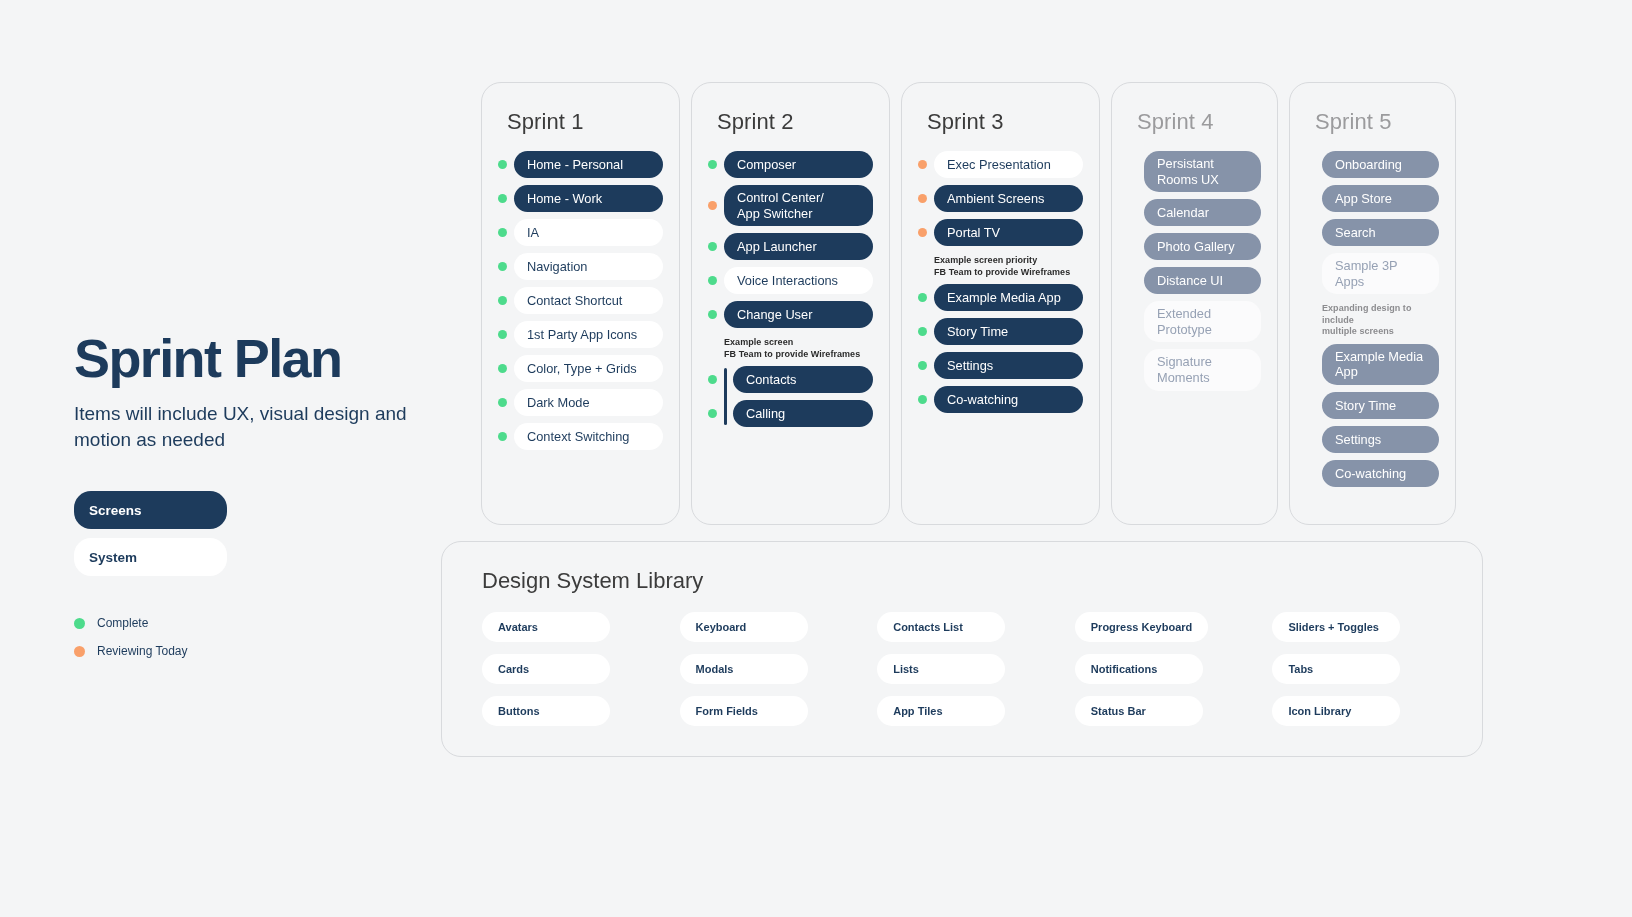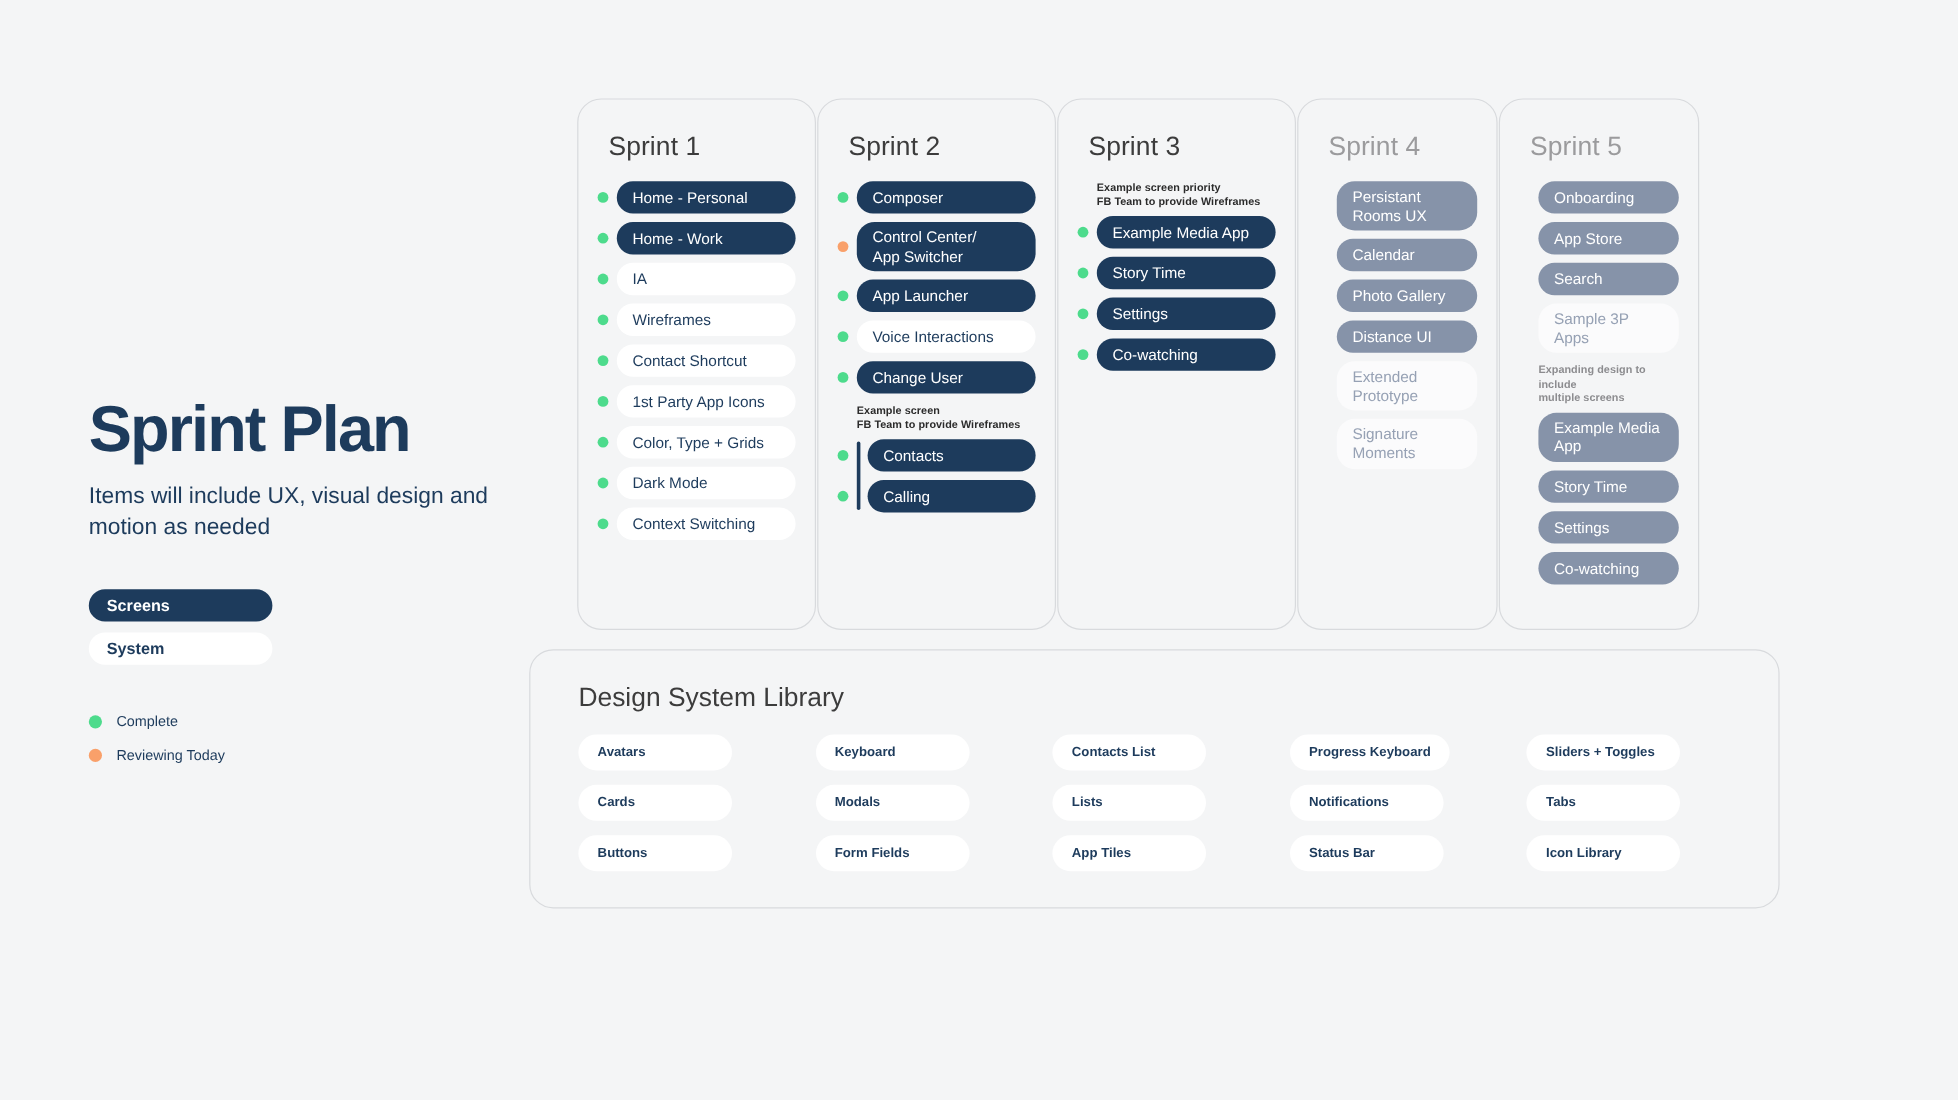--- a/index.html
+++ b/index.html
@@ -30,34 +30,34 @@
   .hero-title{
     font-size:54px;font-weight:700;letter-spacing:-1.6px;
     color:var(--navy);line-height:1.05;
   }
   .hero-sub{
     margin-top:14px;font-size:19px;line-height:1.38;color:var(--navy);
     font-weight:400;max-width:345px;
   }
   .toggle-group{margin-top:38px;display:flex;flex-direction:column;gap:9px;width:153px;}
   .toggle{
-    height:27px;border-radius:17px;display:flex;align-items:center;
+    height:38px;border-radius:17px;display:flex;align-items:center;
     padding-left:15px;font-size:13.5px;font-weight:700;text-align:center;
   }
   .toggle.active{background:var(--navy);color:#ffffff;}
   .toggle.inactive{background:#ffffff;color:var(--navy);}
   .legend{margin-top:40px;display:flex;flex-direction:column;gap:14px;}
   .legend-row{display:flex;align-items:center;gap:12px;}
   .legend-dot{width:11px;height:11px;border-radius:50%;flex:0 0 auto;}
   .legend-dot.green{background:var(--green);}
   .legend-dot.orange{background:var(--orange);}
   .legend-label{font-size:12px;color:var(--navy);font-weight:400;}
 
   
-  .sprints{position:absolute;left:441px;top:82px;display:flex;gap:1px;padding-left:40px;}
+  .sprints{position:absolute;left:441px;top:82px;display:flex;gap:11px;padding-left:40px;}
   .sprint-card{
     width:199px;min-height:443px;
     border:1px solid var(--card-border);
     border-radius:20px;
     background:var(--page-bg);
     padding:26px 16px 22px 16px;
     position:relative;
   }
   .sprint-card.muted{width:167px;}
   .sprint-heading{
@@ -144,21 +144,21 @@
           <div class="item">
             <span class="dot green"></span>
             <span class="chip filled">Home - Work</span>
           </div>
           <div class="item">
             <span class="dot green"></span>
             <span class="chip white">IA</span>
           </div>
           <div class="item">
             <span class="dot green"></span>
-            <span class="chip white">Wireframes</span>
+            <span class="chip white">Navigation</span>
           </div>
           <div class="item">
             <span class="dot green"></span>
             <span class="chip white">Contact Shortcut</span>
           </div>
           <div class="item">
             <span class="dot green"></span>
             <span class="chip white">1st Party App Icons</span>
           </div>
           <div class="item">
@@ -207,20 +207,34 @@
             <span class="chip filled">Contacts</span>
           </div>
           <div class="item">
             <span class="dot green"></span>
             <span class="chip filled">Calling</span>
           </div>
         </div>
       </div>
       <div class="sprint-card">
         <div class="sprint-heading">Sprint 3</div>
+        <div class="item-list">
+          <div class="item">
+            <span class="dot orange"></span>
+            <span class="chip white">Exec Presentation</span>
+          </div>
+          <div class="item">
+            <span class="dot orange"></span>
+            <span class="chip filled">Ambient Screens</span>
+          </div>
+          <div class="item">
+            <span class="dot orange"></span>
+            <span class="chip filled">Portal TV</span>
+          </div>
+        </div>
         <div class="note">Example screen priority<br>FB Team to provide Wireframes</div>
         <div class="sub-group">
           <div class="item">
             <span class="dot green"></span>
             <span class="chip filled" style="margin-left: 0px;">Example Media App</span>
           </div>
           <div class="item">
             <span class="dot green"></span>
             <span class="chip filled" style="margin-left: 0px;">Story Time</span>
           </div>

